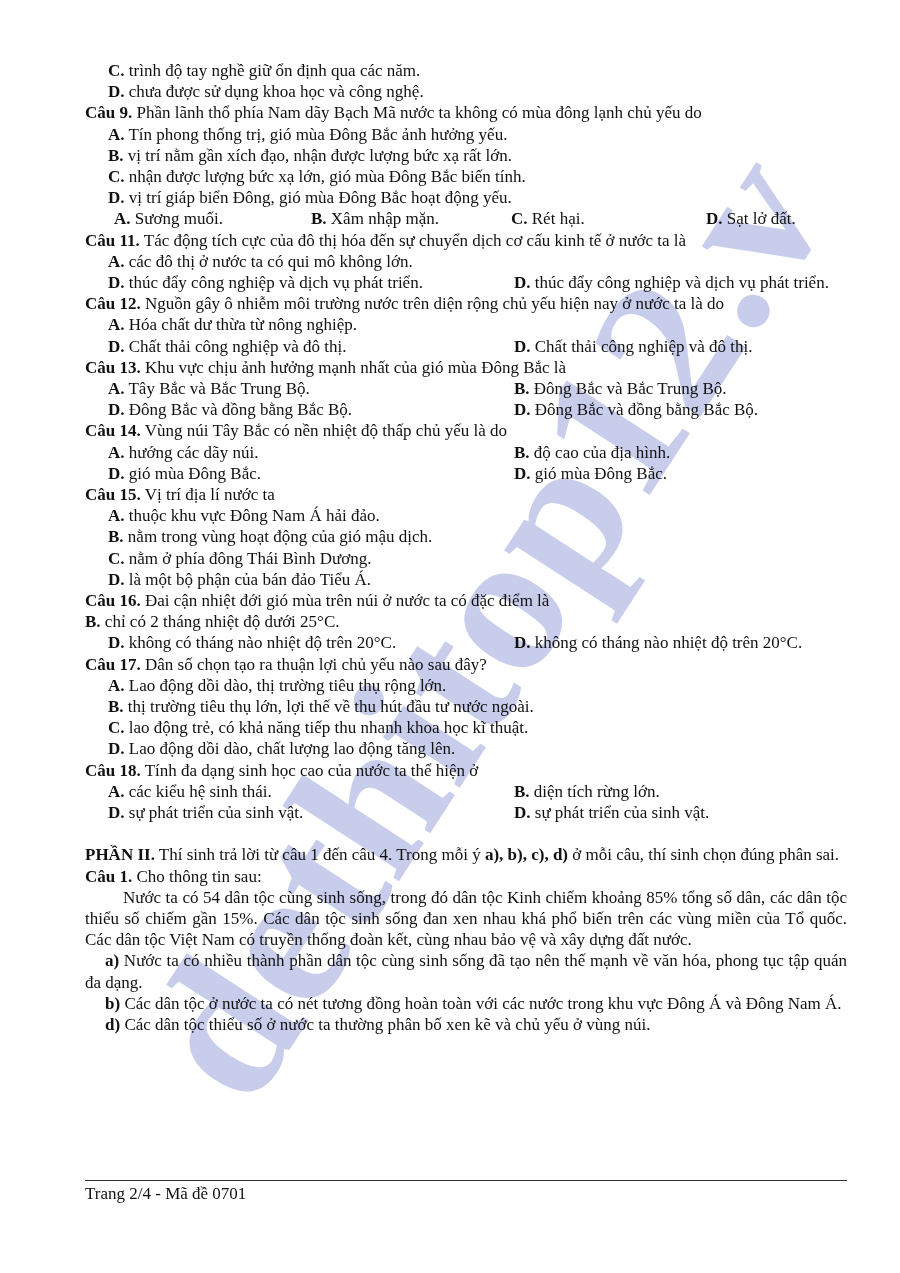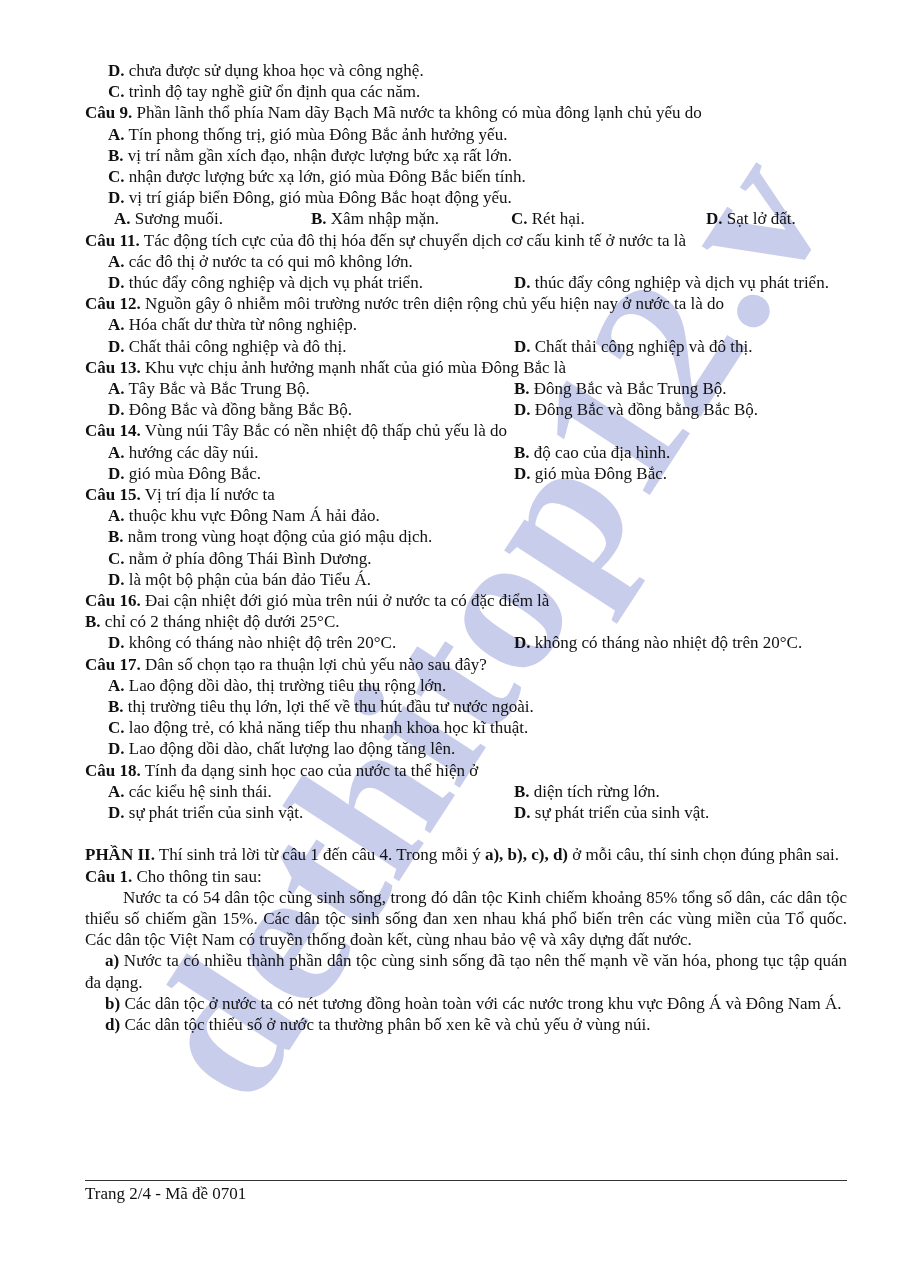--- a/index.html
+++ b/index.html
@@ -54,22 +54,22 @@
   .footer-text{text-align:left;padding-top:2px;}
 </style>
 </head>
 <body>
 
 <div class="page">
   <div class="watermark">dethitop12.v</div>
 
   <div class="content">
     <div id="leftover" class="opt-list">
+        <div class="opt"><span class="b">C.</span> <span>trình độ tay nghề giữ ổn định qua các năm.</span></div>
         <div class="opt"><span class="b">D.</span> <span>chưa được sử dụng khoa học và công nghệ.</span></div>
-        <div class="opt"><span class="b">C.</span> <span>trình độ tay nghề giữ ổn định qua các năm.</span></div>
       </div>
     <div id="questions">
         <div class="question">
           <div class="q-stem"><span class="b">Câu 9.</span> <span>Phần lãnh thổ phía Nam dãy Bạch Mã nước ta không có mùa đông lạnh chủ yếu do</span></div>
           <div class="opt-list">
             <div class="opt"><span class="b">A.</span> <span>Tín phong thống trị, gió mùa Đông Bắc ảnh hưởng yếu.</span></div>
             <div class="opt"><span class="b">B.</span> <span>vị trí nằm gần xích đạo, nhận được lượng bức xạ rất lớn.</span></div>
             <div class="opt"><span class="b">C.</span> <span>nhận được lượng bức xạ lớn, gió mùa Đông Bắc biến tính.</span></div>
             <div class="opt"><span class="b">D.</span> <span>vị trí giáp biển Đông, gió mùa Đông Bắc hoạt động yếu.</span></div>
           </div>

